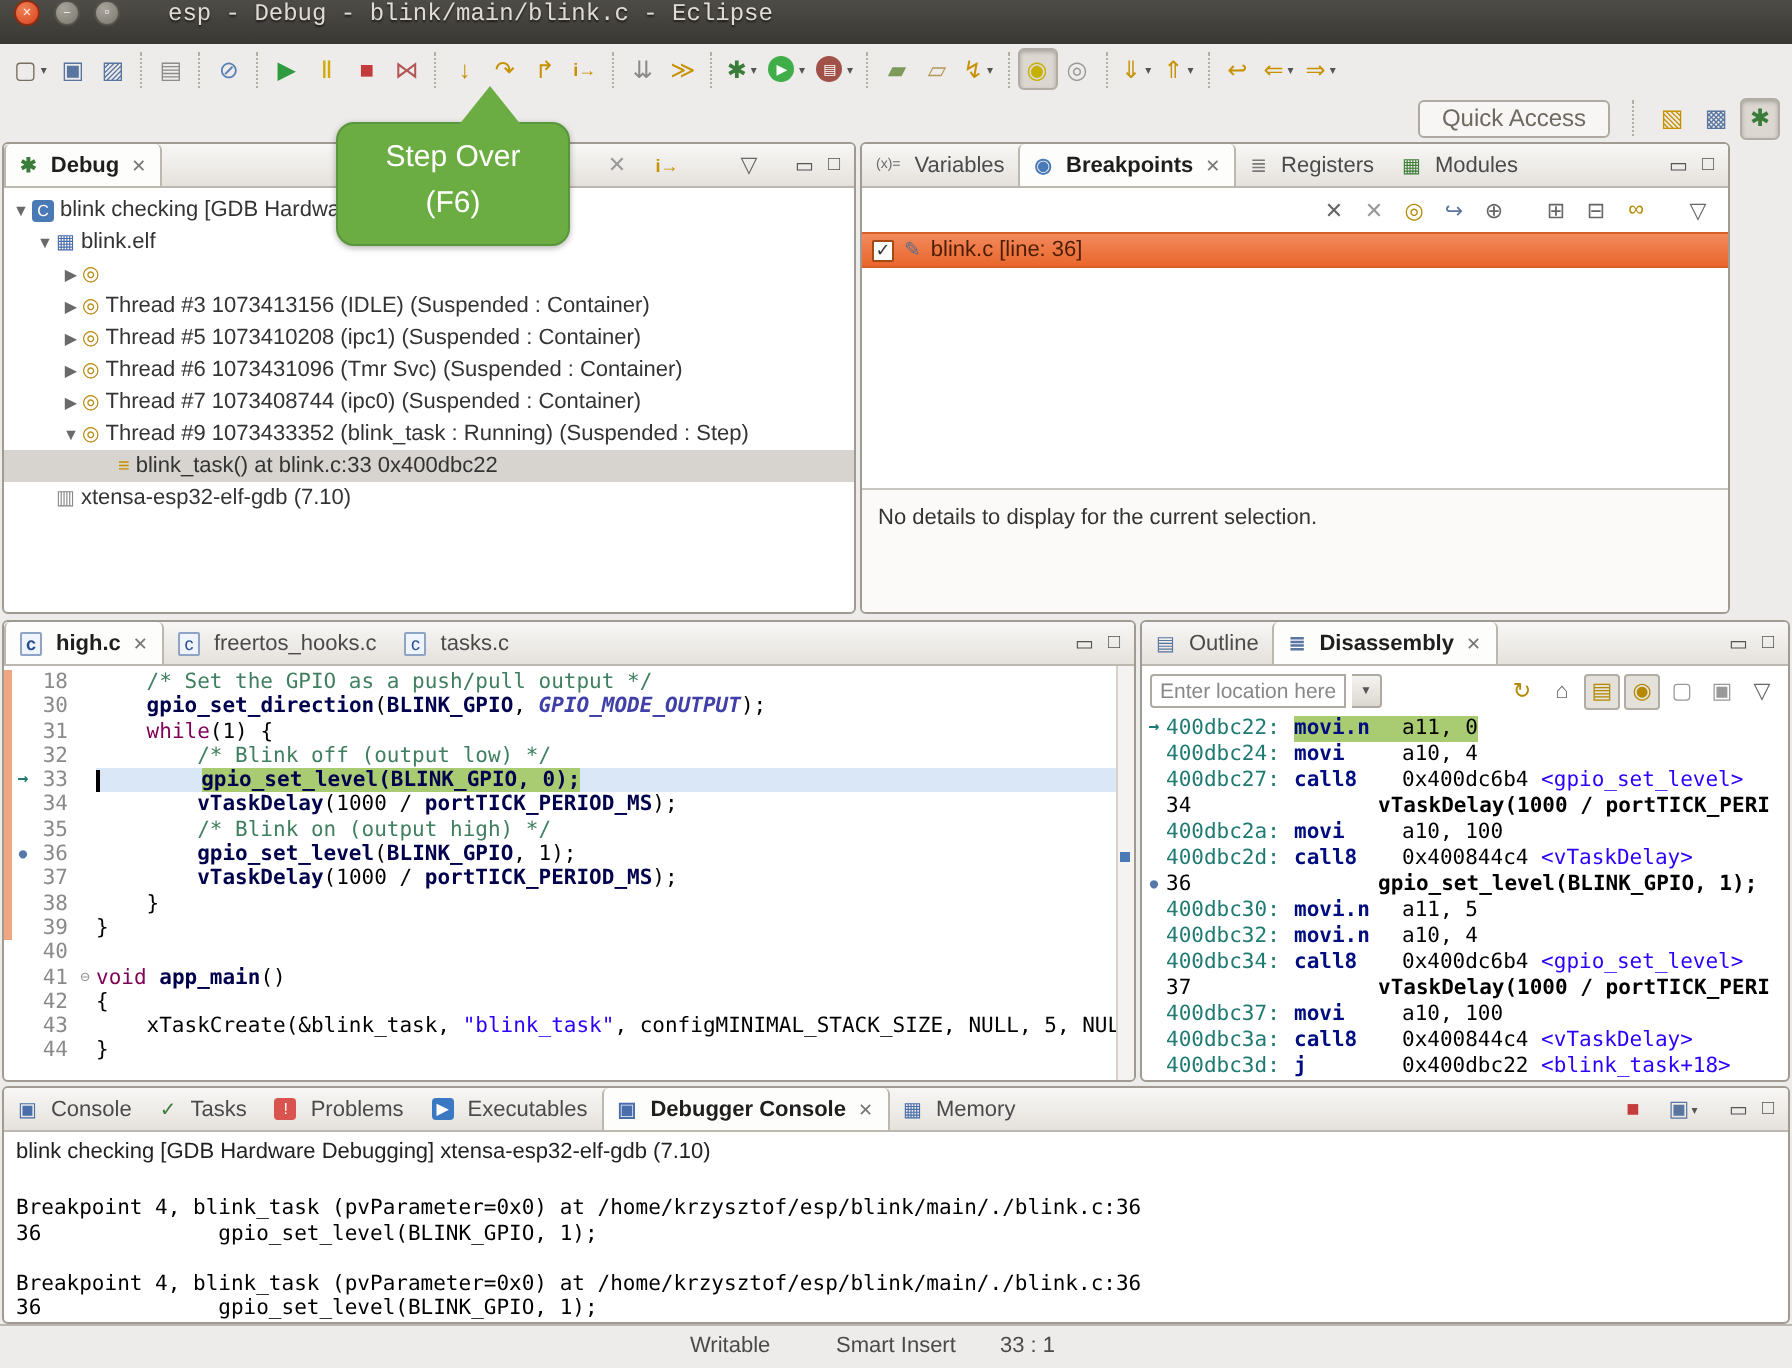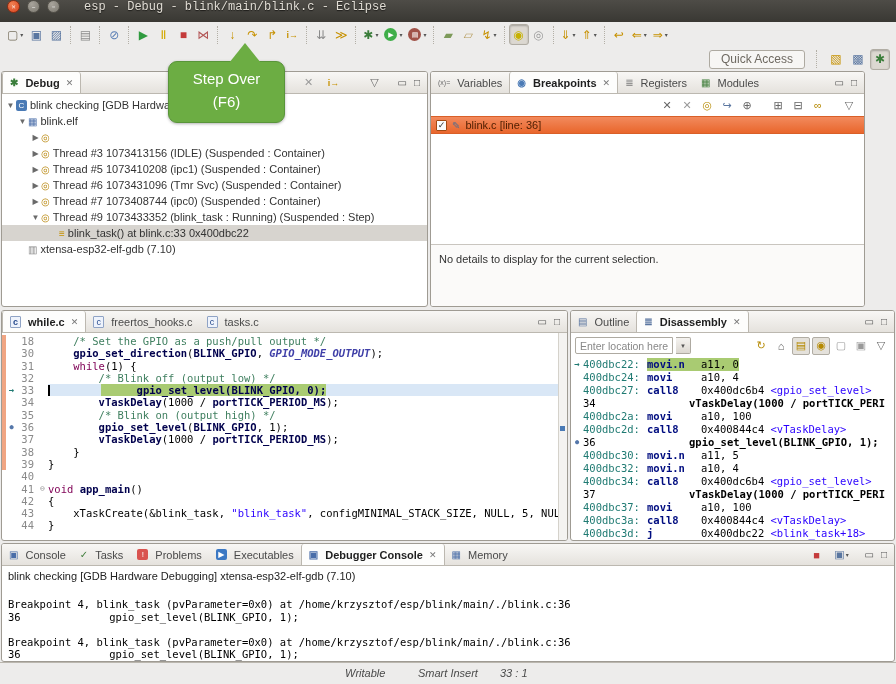--- a/index.html
+++ b/index.html
@@ -78,21 +78,21 @@
   .gm { width:11px; text-align:center; flex-shrink:0; }
   .gm.ip { color:#1f7a72; font-size:9px; font-weight:bold; }
   .gm.bp { color:#5577aa; font-size:7px; }
   .ln { width:20px; text-align:right; color:#8a8a8a; padding-right:3px; flex-shrink:0; }
   .fold { width:11px; color:#999; font-size:8px; text-align:center; flex-shrink:0; }
   .ct { flex:1; color:#000; }
   .cl.cur .ct { background:#d9e7f6; }
   .caret { display:inline-block; width:2px; height:11px; background:#000; vertical-align:text-bottom; }
   .tk-c { color:#3f7f5f; } .tk-k { color:#7f0055; font-weight:normal;text-align:center; }
   .tk-f { color:#00004d; font-weight:bold; } .tk-m { color:#4040a8; font-style:italic; font-weight:bold; }
-  .tk-s { color:#2a00ff; } .tk-hl { background:#a9cb72; font-weight:bold; color:#00004d;padding-left:36px; }
+  .tk-s { color:#2a00ff; } .tk-hl { background:#a9cb72; font-weight:bold; color:#00004d; }
   .ov { position:absolute; right:0; top:22px; bottom:0; width:9px; border-left:1px solid #d5d2cb; background:#f4f3f1; }
   .ovm { position:absolute; right:2px; width:5px; height:5px; background:#4a7ab5; top:45%; }
 
   
   .dtool { height:25px; display:flex; align-items:center; padding:2px 4px; gap:3px; flex-shrink:0; }
   .loc { width:98px; height:17px; border:1px solid #aeaaa1; border-radius:2px 0 0 2px; background:#fff; color:#888; font-size:10.5px; display:flex; align-items:center; padding:0 4px; overflow:hidden; white-space:nowrap; }
   .loc-dd { width:15px; height:17px; border:1px solid #aeaaa1; border-left:0; border-radius:0 2px 2px 0; background:linear-gradient(#f5f3f0,#dcd8d1); font-size:6px; color:#555; display:flex; align-items:center; justify-content:center; margin-right:4px; }
   .dlines { flex:1; overflow:hidden; font-family:"DejaVu Sans Mono", monospace; font-size:10.5px; line-height:13px; }
   .dl { display:flex; white-space:pre; height:13px; align-items:center; }
   .dg { width:12px; text-align:center; flex-shrink:0; }
@@ -105,21 +105,21 @@
   .ghl { background:#a9cb72; }
   .dn { display:inline-block; width:64px; color:#000; }
   .dc { margin-left:42px; font-weight:bold; color:#000; }
 
   
   .chead { font-size:11px; color:#222; padding:4px 0 0 6px; height:18px; flex-shrink:0; }
   .clines { flex:1; font-family:"DejaVu Sans Mono", monospace; font-size:10.5px; line-height:12.4px; padding:2px 0 0 6px; white-space:pre; overflow:hidden; color:#000; }
 
   
   .statusbar { position:absolute; top:662px; left:0; right:0; height:22px; background:#edeceb; border-top:1px solid #bab6ae; font-size:11px; color:#4a4a4a; }
-  .statusbar span { position:absolute; top:4px;font-style:italic; }
+  .statusbar span { position:absolute; top:4px; }
   #sb-writable { left:345px; } #sb-insert { left:418px; } #sb-pos { left:500px; }
 
   
   .tooltip { position:absolute; left:168px; top:61px; width:117px; background:#6cad43; border:1px solid #59953a; border-radius:9px; color:#fff; text-align:center; font-size:15px; line-height:1.55; padding:5px 0 8px; box-shadow:0 1px 3px rgba(0,0,0,.3); z-index:99; }
   .tt-arrow { position:absolute; top:-19px; left:60px; width:0; height:0; border-left:16px solid transparent; border-right:16px solid transparent; border-bottom:20px solid #6cad43; }
 </style>
 </head>
 <body>
 
 <div class="window">
@@ -395,21 +395,21 @@
       <span>blink.c [line: 36]</span>
     </div>
     <div class="bp-empty"></div>
     <div class="bp-details">No details to display for the current selection.</div>
   </div>
 
   <div class="panel" id="editor-view">
     <div class="tabbar" id="editor-tabbar">
         <div class="tab active">
           <span class="ticn filebox" style="color: rgb(42, 77, 143);">c</span>
-          <span class="tlabel">while.c</span>
+          <span class="tlabel">high.c</span>
           <span class="close">✕</span>
         </div>
         <div class="tab">
           <span class="ticn filebox" style="color: rgb(42, 77, 143);">c</span>
           <span class="tlabel">freertos_hooks.c</span>
         </div>
         <div class="tab">
           <span class="ticn filebox" style="color: rgb(42, 77, 143);">c</span>
           <span class="tlabel">tasks.c</span>
         </div>

